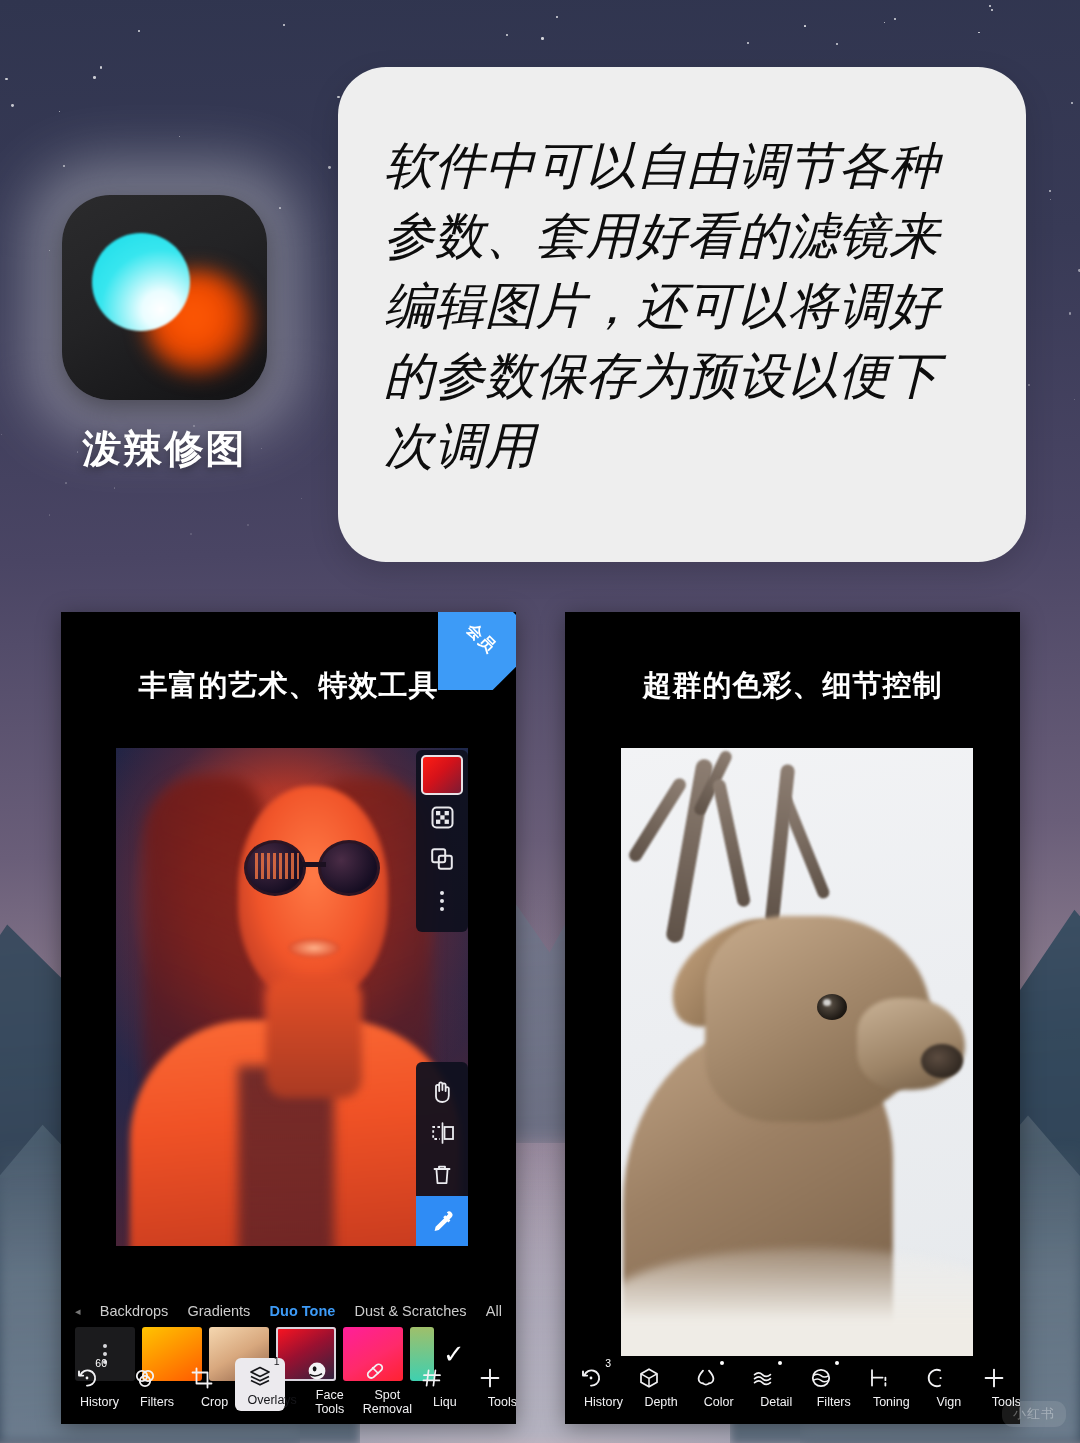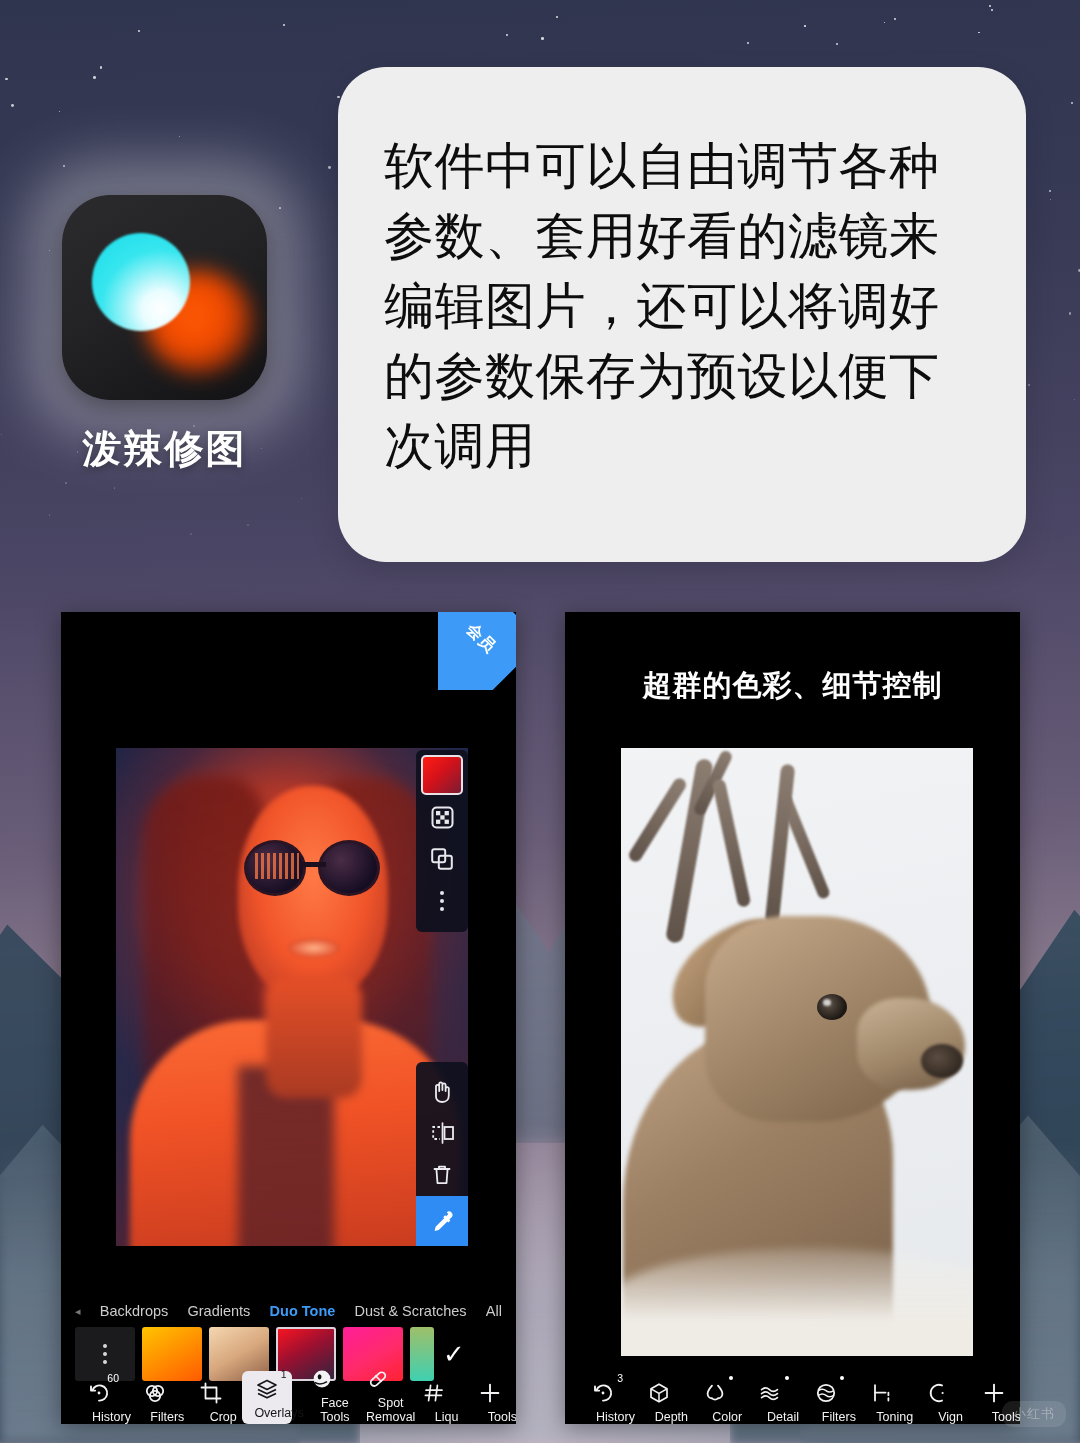--- a/index.html
+++ b/index.html
@@ -88,21 +88,21 @@
 
   
   #bubble {
     position:absolute; left:338px; top:67px; width:688px; height:495px;
     background:#eeeeee; border-radius:48px;
     padding:64px 40px 0 46px;
     box-shadow:0 10px 30px rgba(0,0,0,.14);
   }
   #bubble p {
     color:#0d0d0d; font-size:50px; line-height:1.40;
-    font-weight:500; letter-spacing:.5px;
+    font-weight:500; letter-spacing:.5px;font-style:italic;
   }
 
   
   .card {
     position:absolute; top:612px; width:455px; height:812px;
     background:#000; overflow:hidden;
     box-shadow:0 4px 22px rgba(0,0,0,.38);
   }
   #card-left  { left:61px; }
   #card-right { left:565px; }
@@ -201,22 +201,22 @@
   .sw-more .dots3 i { background:#d8d8dc; }
   .sw-a { background:linear-gradient(150deg,#ffc400 0%,#ff8a00 55%,#ff5a00 100%); }
   .sw-b { background:linear-gradient(150deg,#f5d7b0 0%,#d8a87e 50%,#8f6148 100%); }
   .sw-c { background:linear-gradient(150deg,#ff1420 0%,#9b1030 45%,#2b2440 100%); outline:2px solid #d9d4dd; outline-offset:-2px; }
   .sw-d { background:linear-gradient(150deg,#ff1f9a 0%,#ff2a6a 55%,#ff2230 100%); }
   .sw-e { width:24px; background:linear-gradient(180deg,#9fbf6a 0%,#3fd0b0 100%); }
   .sw-ok { color:#fff; font-size:26px; margin-left:2px; }
 
   
   .toolbar {
-    position:absolute; left:12px; right:0; bottom:0; height:88px;
-    display:flex; align-items:flex-end; justify-content:space-between;
+    position:absolute; left:0; right:0; bottom:0; height:88px;
+    display:flex; align-items:center; justify-content:space-between;
     padding:8px 1px 0;
   }
   .tool {
     position:relative; display:flex; flex-direction:column; align-items:center;
     color:#f2f2f4; width:50px; padding:4px 0 0;
   }
   .tool .ico { height:28px; display:flex; align-items:center; justify-content:center; }
   .tool .lbl { font-size:12.5px; line-height:1.12; text-align:center; margin-top:3px; white-space:pre-line;margin-left:25px; }
   .tool .badge { position:absolute; right:5px; top:-3px; font-size:10.5px; color:#fff; }
   .tool .dot { position:absolute; right:7px; top:1px; width:4px; height:4px; border-radius:50%; background:#fff; }
@@ -441,20 +441,21 @@
   </div>
   <div class="app-name">泼辣修图</div>
 </div>
 
 <div id="bubble">
   <p>软件中可以自由调节各种参数、套用好看的滤镜来编辑图片，还可以将调好的参数保存为预设以便下次调用</p>
 </div>
 
 <div class="card" id="card-left">
 
+  <div class="card-title">丰富的艺术、特效工具</div>
 
   <div class="ribbon">
     <i></i>
     <span>会员</span>
   </div>
 
   <div class="photo-l">
     <div class="p-hairL"></div>
     <div class="p-hairR"></div>
     <div class="p-coat"></div>

